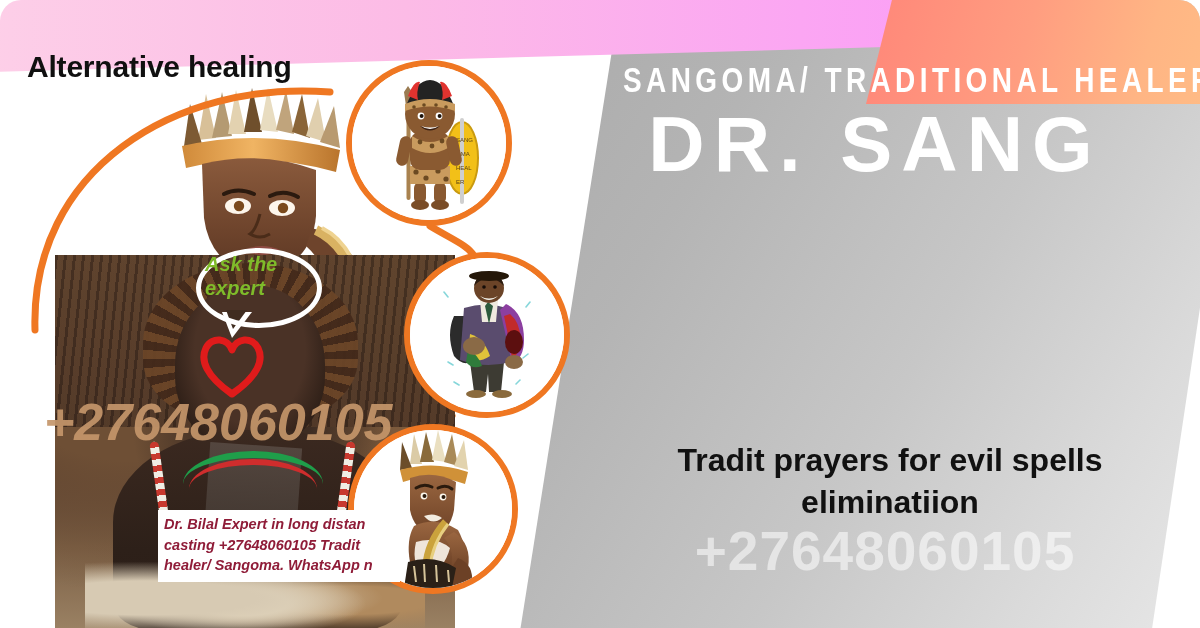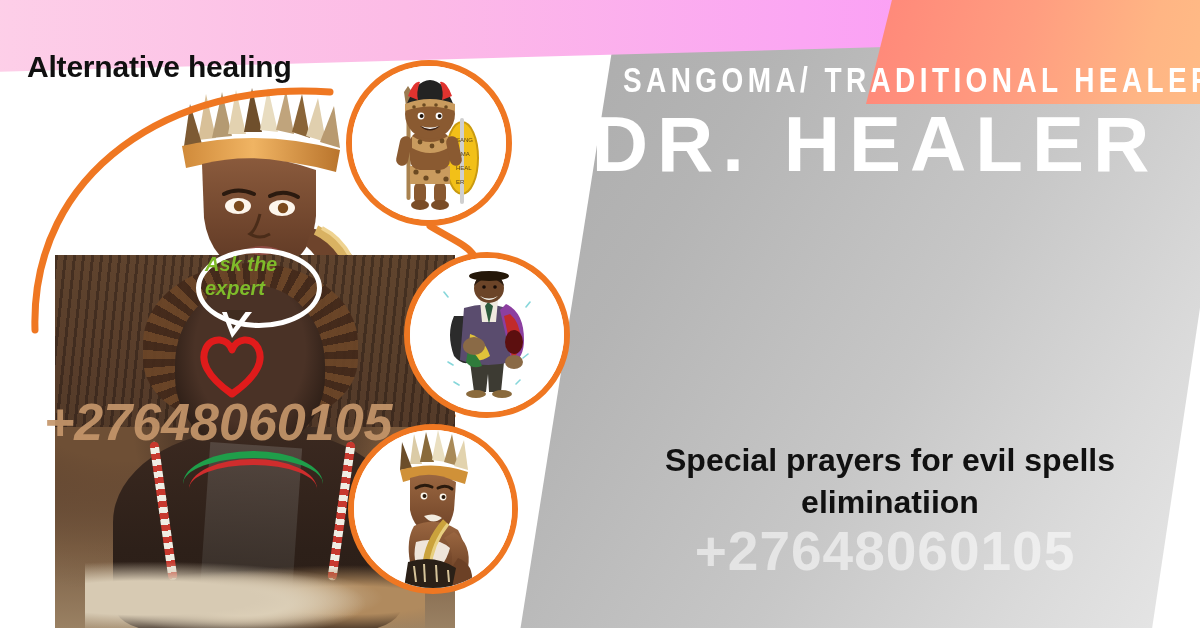--- a/index.html
+++ b/index.html
@@ -5,20 +5,21 @@
 <style>
   html,body{margin:0;padding:0;background:#fff;}
   body{font-family:"Liberation Sans", sans-serif;}
 
   #poster{
     position:relative;
     width:1200px;
     height:628px;
     overflow:hidden;
     background:#ffffff;
+    border-radius:21px;
   }
 
   
   .strip-pink{
     position:absolute; left:-10px; top:-6px;
     width:1040px; height:78px;
     background:linear-gradient(90deg,#fdcfe8 0%,#fcbbe6 40%,#fba6f3 78%,#fa9bf7 100%);
     transform:skewY(-1.6deg);
     transform-origin:left top;
     z-index:6;
@@ -400,20 +401,25 @@
     <div class="neck-red"></div>
     <div class="photo-hands"></div>
   </div>
 
   <svg class="heart" viewBox="0 0 72 66">
     <path d="M36,62 C10,44 4,28 10,16 C16,4 32,6 36,18 C40,6 56,4 62,16 C68,28 62,44 36,62 Z" fill="none" stroke="#e01b1b" stroke-width="7" stroke-linejoin="round"></path>
   </svg>
 
   <div class="watermark-phone">+27648060105</div>
 
+  <div class="caption-box">
+    <p>Dr. Bilal Expert in long distan</p>
+    <p>casting +27648060105 Tradit</p>
+    <p>healer/ Sangoma. WhatsApp n</p>
+  </div>
 
   <div class="bubble-tail"></div>
   <div class="bubble-tail-in"></div>
   <div class="bubble"></div>
   <div class="bubble-text">Ask the expert</div>
 
   <div class="circ" id="circ1">
     <svg viewBox="0 0 154 154" width="154" height="154">
       <rect width="154" height="154" fill="#ffffff"></rect>
 
@@ -566,18 +572,18 @@
         <path d="M60,136 l2,16"></path>
           <path d="M70,134 l1,18"></path>
           <path d="M82,135 l1,17"></path>
           <path d="M94,140 l1,12"></path>
       </g>
     </svg>
   </div>
 
   <div class="right-col">
     <div class="eyebrow">SANGOMA/ TRADITIONAL HEALER</div>
-    <div class="brand">DR.  HEALER</div>
-    <div class="special">Special prayers for  evil spells eliminatiion</div>
+    <div class="brand">DR.  SANG</div>
+    <div class="special">Tradit prayers for  evil spells eliminatiion</div>
     <div class="phone-ghost">+27648060105</div>
   </div>
 
 </div>
 
 </body></html>

